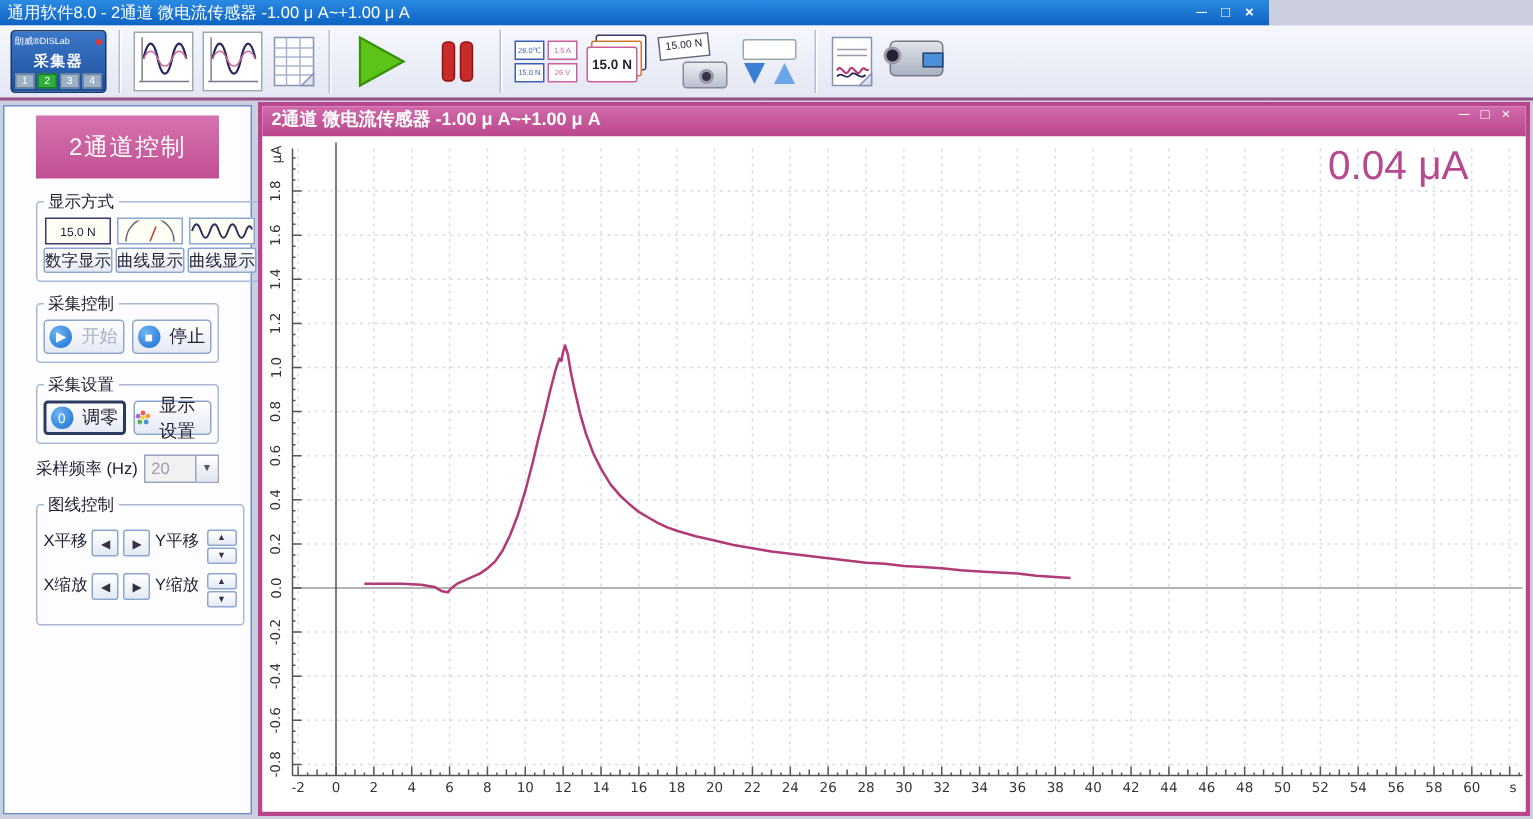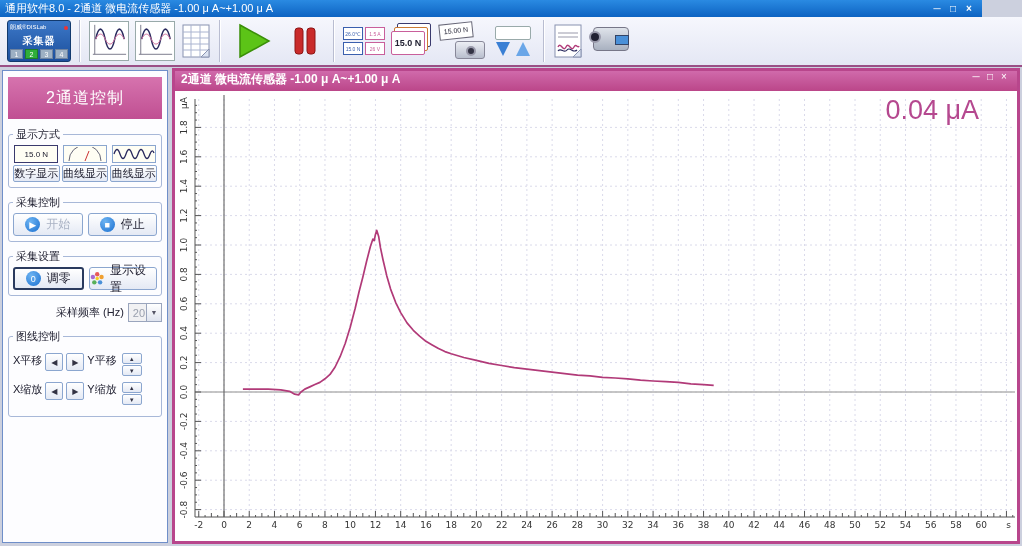--- a/index.html
+++ b/index.html
@@ -1,20 +1,20 @@
 <!DOCTYPE html>
 <html><head>
 <meta charset="utf-8">
 <style>
   * { box-sizing: border-box; margin: 0; padding: 0; }
   html,body { width:1022px; height:546px; overflow:hidden; }
   body { font-family:"Liberation Sans","DejaVu Sans",sans-serif; background:#ccd0de; position:relative; }
 
   
-  .titlebar { position:absolute; left:0; top:0; width:982px; height:17px;
+  .titlebar { position:absolute; left:0; top:0; width:846px; height:17px;
     background:linear-gradient(#2a8ae2,#0d63c2); color:#fff; font-size:11px;
     display:flex; align-items:center; padding:0 5px; }
   .titlebar .t-title { flex:1; white-space:nowrap; }
   .titlebar .winbtn { width:16px; text-align:center; font-size:10px; font-weight:bold; cursor:default; }
 
   
   .toolbar { position:absolute; left:0; top:17px; width:1022px; height:50px;
     background:linear-gradient(#f6f7fd,#e4e7f4); border-bottom:2px solid #9a4f86;
     display:flex; align-items:center; padding:0 4px; }
   .tsep { width:2px; height:42px; border-left:1px solid #b9bdd1; border-right:1px solid #fff; margin:0 5px; }
@@ -50,39 +50,39 @@
   .tempicon .disp { width:44px; height:15px; background:#fff; border:1px solid #99a; color:#d22; font-size:8px; font-weight:bold; text-align:center; line-height:14px; }
   .tempicon .minis { display:flex; gap:3px; margin-top:3px; align-items:center; }
   .mini-sq { width:7px; height:7px; } 
   .camcorder { position:relative; width:44px; height:36px; }
   .camcorder .body { position:absolute; left:4px; top:4px; width:36px; height:24px; background:linear-gradient(#dfe3ea,#a9b1c0); border:1px solid #778; border-radius:4px; }
   .camcorder .lens { position:absolute; left:0px; top:8px; width:12px; height:12px; background:#223; border:2px solid #99a; border-radius:50%; }
   .camcorder .scr { position:absolute; right:4px; top:12px; width:14px; height:10px; background:#4a90d8; border:1px solid #346; }
 
   
   .sidebar { position:absolute; left:2px; top:70px; width:166px; height:473px;
-    background:#fdfdff; border:1px solid #6f8fc9; padding:6px 5px; }
+    background:#fdfdff; border:1px solid #6f8fc9; padding:6px 21px; }
   .sb-header { height:42px; background:linear-gradient(#d673ae,#c04f92); color:#fff;
     font-size:16px; display:flex; align-items:center; justify-content:center; letter-spacing:1px; margin-bottom:8px; }
   fieldset { border:1px solid #a8b8d8; border-radius:3px; margin-bottom:7px; padding:3px 4px 5px; }
   legend { font-size:11px; color:#223; padding:0 3px; }
   .disp-row { display:flex; gap:2px; }
   .disp-col { flex:1; display:flex; flex-direction:column; align-items:center; gap:2px; }
   .disp-ico { width:44px; height:18px; background:#fffef4; border:1px solid #3a3a6e; display:flex; align-items:center; justify-content:center; font-size:8px; color:#223; }
   .sm-btn { width:100%; height:17px; font-size:11px; color:#223; background:linear-gradient(#fff,#e4e9f4);
     border:1px solid #8ba6cf; border-radius:2px; display:flex; align-items:center; justify-content:center; cursor:pointer; white-space:nowrap; }
   .row2 { display:flex; gap:5px; }
   .cmd-btn { flex:1; height:23px; font-size:12px; color:#223; background:linear-gradient(#fff,#e4e9f4);
     border:1px solid #8ba6cf; border-radius:3px; display:flex; align-items:center; justify-content:center; gap:6px; cursor:pointer; }
   .cmd-btn.default { border:2px solid #2a3a5e; }
   .cmd-btn .txt.disabled { color:#a9b2c4; }
   .circ { width:15px; height:15px; border-radius:50%; background:radial-gradient(circle at 35% 30%,#6db4f2,#1a6fd0); color:#fff;
     font-size:9px; display:flex; align-items:center; justify-content:center; flex:none; }
   .freq-row { display:flex; align-items:center; gap:4px; margin:2px 0 7px; }
-  .freq-row label { font-size:11px; color:#223; white-space:nowrap;margin-left:48px; }
+  .freq-row label { font-size:11px; color:#223; white-space:nowrap; }
   .dropdown { flex:1; height:19px; border:1px solid #9aa5bd; background:#f1f1f3; display:flex; align-items:center; }
   .dropdown .val { flex:1; font-size:11px; color:#9aa0ae; padding-left:4px; }
   .dropdown .dbtn { width:15px; height:100%; background:linear-gradient(#fff,#dfe4ef); border-left:1px solid #9aa5bd; font-size:7px; color:#556; display:flex; align-items:center; justify-content:center; }
   .ctl-row { display:flex; align-items:flex-start; gap:3px; margin:6px 0; }
   .ctl-row label { font-size:11px; color:#223; white-space:nowrap; }
   .arrow-btn { width:18px; height:18px; background:linear-gradient(#fff,#e4e9f4); border:1px solid #8ba6cf; border-radius:2px;
     font-size:8px; color:#334; display:flex; align-items:center; justify-content:center; cursor:pointer; }
   .spin { display:flex; flex-direction:column; gap:1px; margin-left:2px; }
   .spin .arrow-btn { width:20px; height:11px; font-size:6px; }
 

